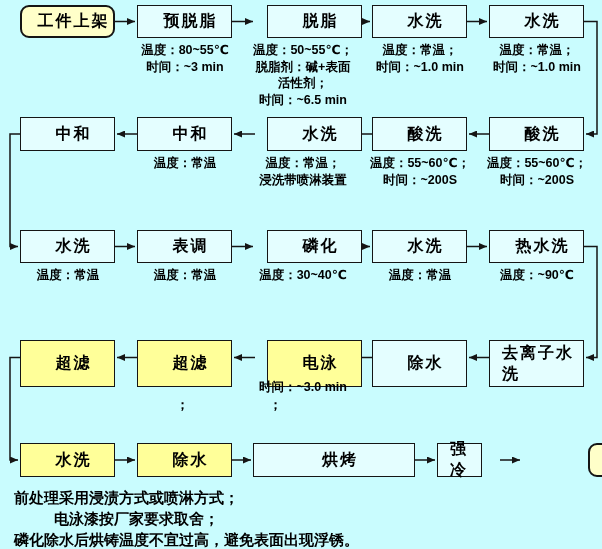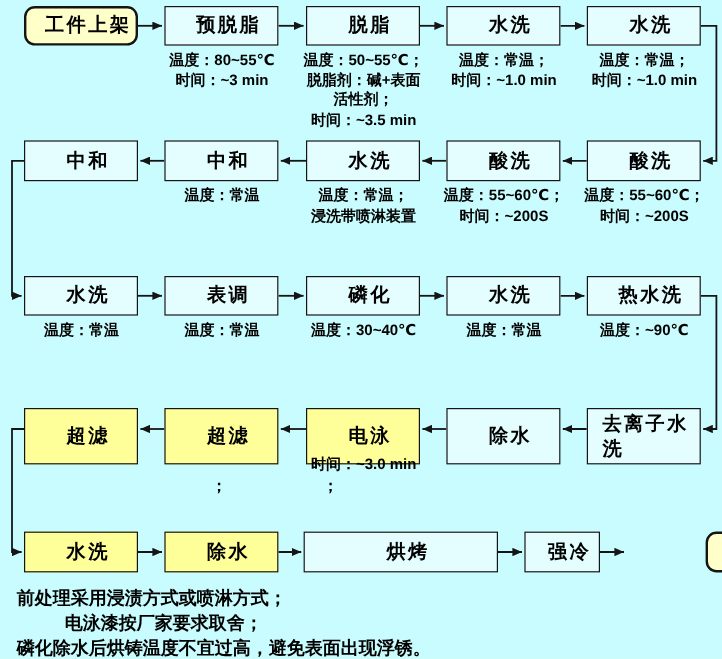--- a/index.html
+++ b/index.html
@@ -10,21 +10,21 @@
     position:absolute;box-sizing:border-box;
     display:flex;align-items:center;justify-content:center;
     background:var(--box-fill,#e4feff);
     border:1.5px solid var(--line,#151515);
     color:var(--text,#000);
     font-weight:bold;font-size:16px;letter-spacing:2px;padding-left:12px;
   }
   .yellow{background:var(--yellow-fill,#ffff99);}
   .terminal{background:var(--terminal-fill,#ffffc9);border-radius:9px;border-width:2px;}
   .w{width:95px;}
-  .c1{left:20px;}.c2{left:137px;}.c3{left:255px;}.c4{left:372px;}.c5{left:489px;}
+  .c1{left:20px;}.c2{left:137px;}.c3{left:267px;}.c4{left:372px;}.c5{left:489px;}
   .r1{top:5px;height:33px;}
   .r2{top:117px;height:34px;}
   .r3{top:230px;height:33px;}
   .r4{top:340px;height:47px;}
   .r5{top:443px;height:34px;}
   .ann{
     position:absolute;width:112px;text-align:center;
     color:var(--text,#000);font-weight:bold;font-size:12.5px;line-height:16.5px;
     white-space:nowrap;
   }
@@ -88,21 +88,21 @@
   <div class="node w c5 r1">水洗</div>
 
   <div class="ann a1 ac2">
     <div>温度：80~55℃</div>
     <div>时间：~3 min</div>
   </div>
   <div class="ann a1 ac3">
     <div>温度：50~55℃；</div>
     <div>脱脂剂：碱+表面</div>
     <div>活性剂；</div>
-    <div>时间：~3.5 min</div>
+    <div>时间：~6.5 min</div>
   </div>
   <div class="ann a1 ac4">
     <div>温度：常温；</div>
     <div>时间：~1.0 min</div>
   </div>
   <div class="ann a1 ac5">
     <div>温度：常温；</div>
     <div>时间：~1.0 min</div>
   </div>
 
@@ -158,20 +158,20 @@
 
   <div class="ann a4 ac3">
     <div>时间：~3.0 min</div>
   </div>
   <div class="stray" style="left:176px;top:396px;">；</div>
   <div class="stray" style="left:269px;top:396px;">；</div>
 
   <div class="node w c1 r5 yellow">水洗</div>
   <div class="node w c2 r5 yellow">除水</div>
   <div class="node r5" style="left:253px;width:162px;">烘烤</div>
-  <div class="node r5" style="left:437px;width:63px;">强冷</div>
+  <div class="node r5" style="left:437px;width:45px;">强冷</div>
   <div class="node r5 terminal" style="left:540px;width:76px;margin-left:48px;">转涂装</div>
 
   <div class="note" style="top:489px;">前处理采用浸渍方式或喷淋方式；</div>
   <div class="note" style="top:510px;padding-left:40px;">电泳漆按厂家要求取舍；</div>
   <div class="note" style="top:531px;">磷化除水后烘铸温度不宜过高，避免表面出现浮锈。</div>
 
 </div>
 
 </body></html>

